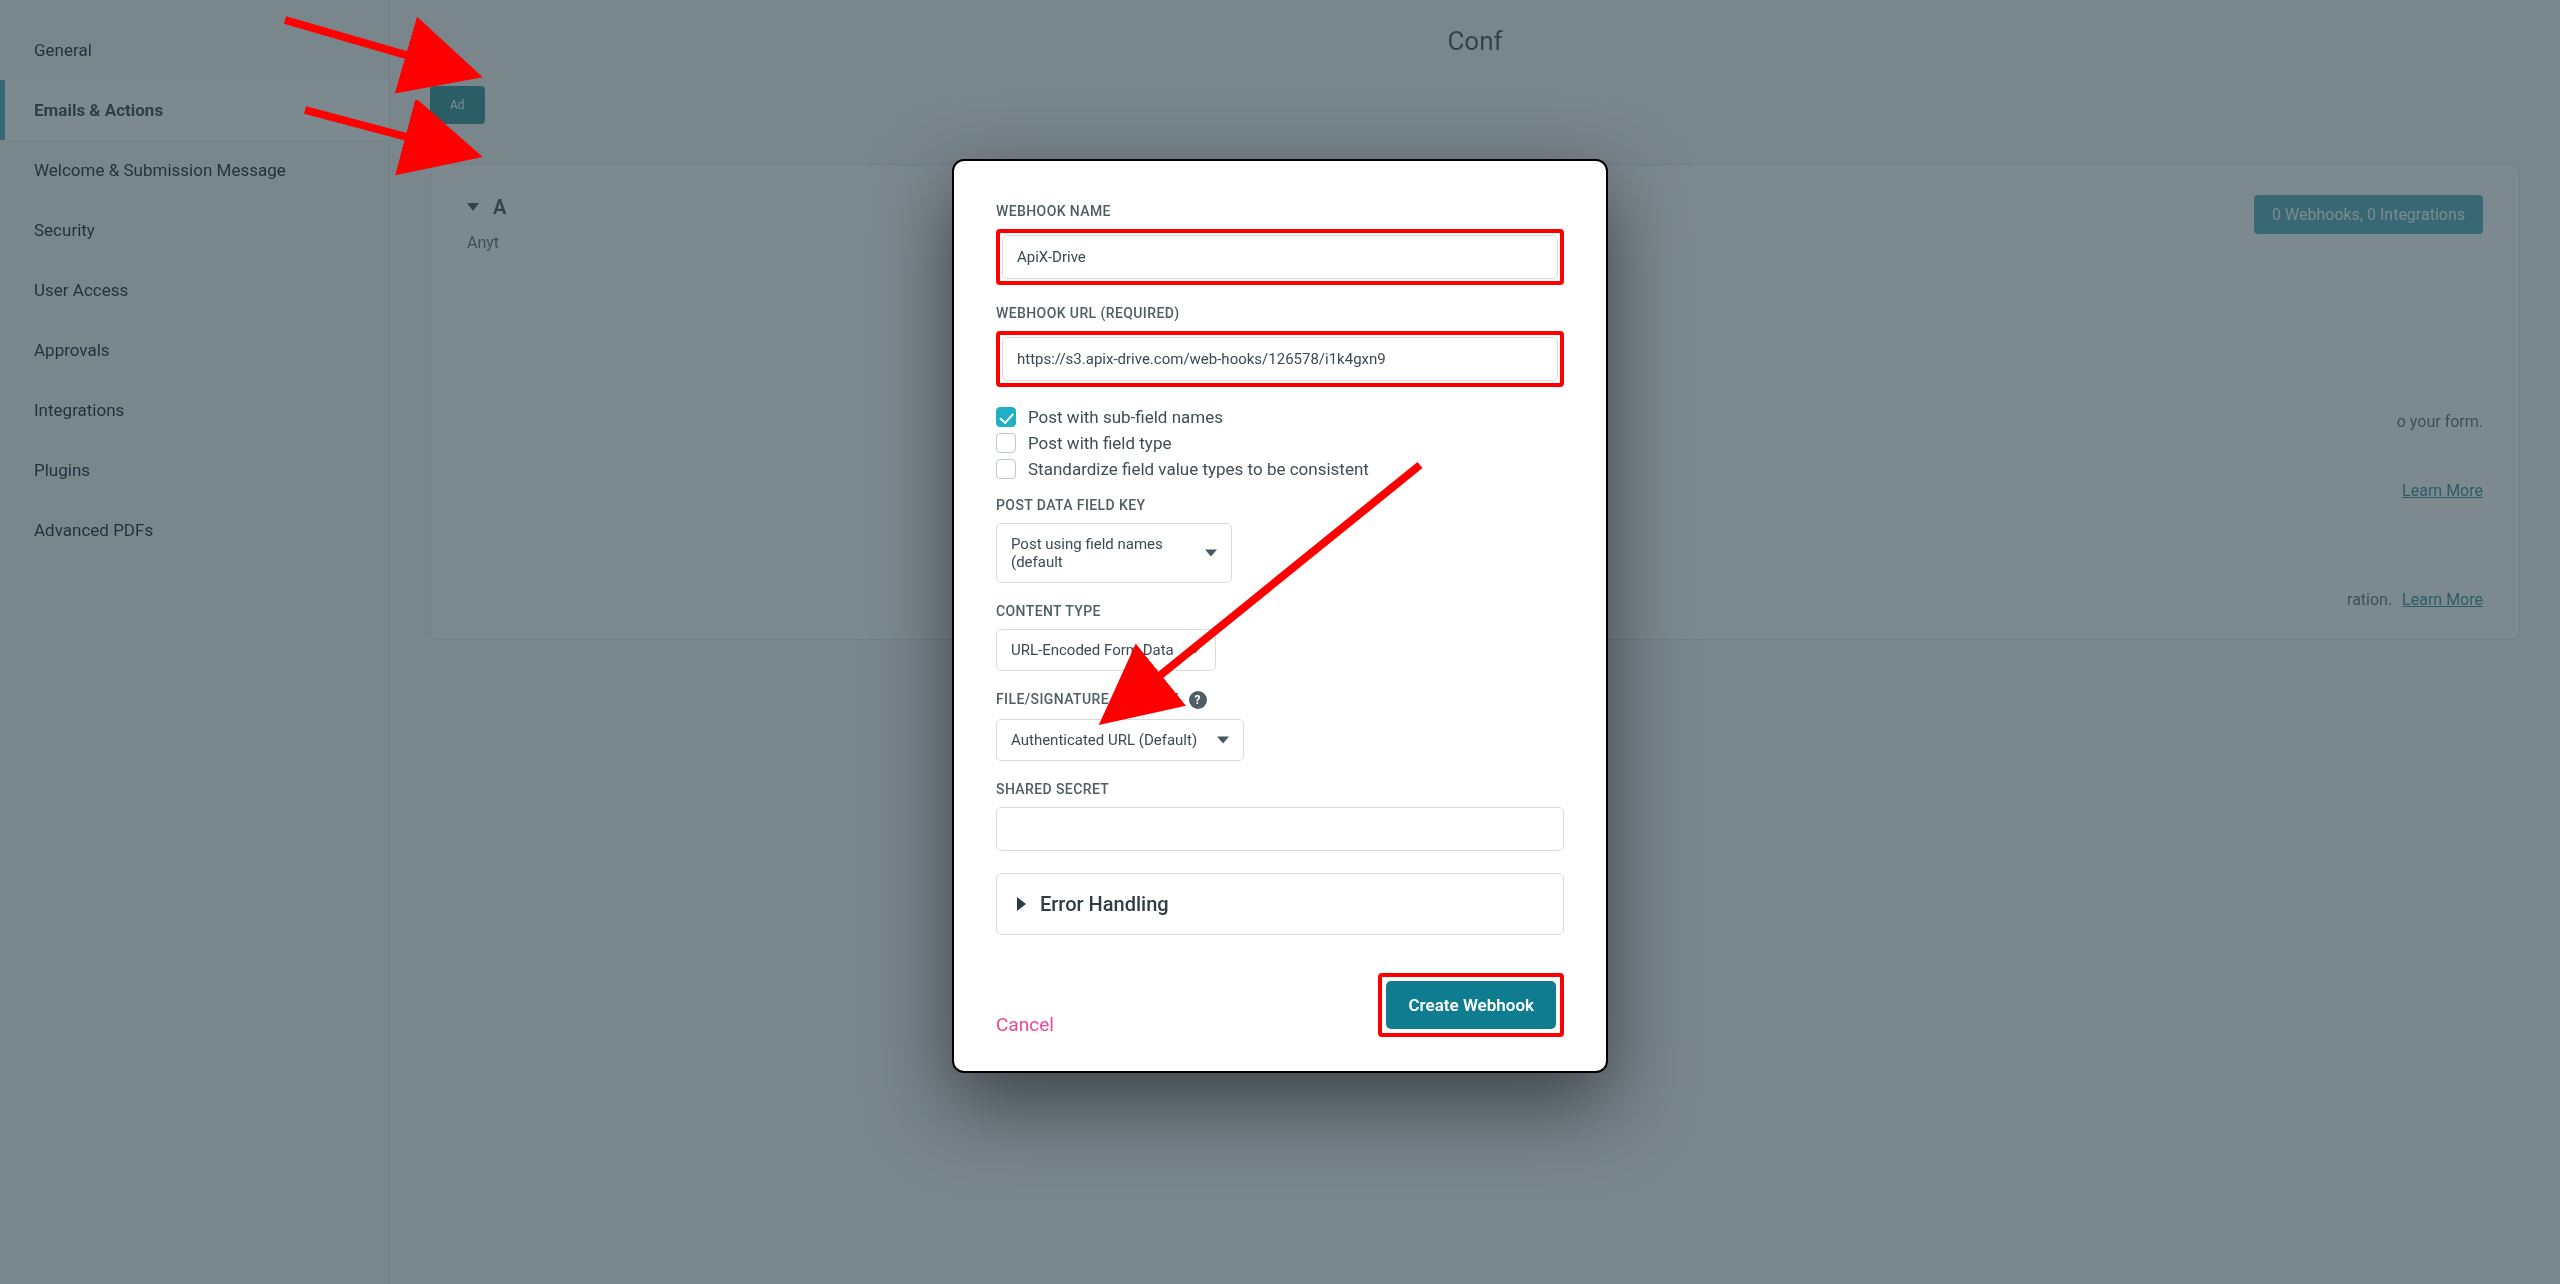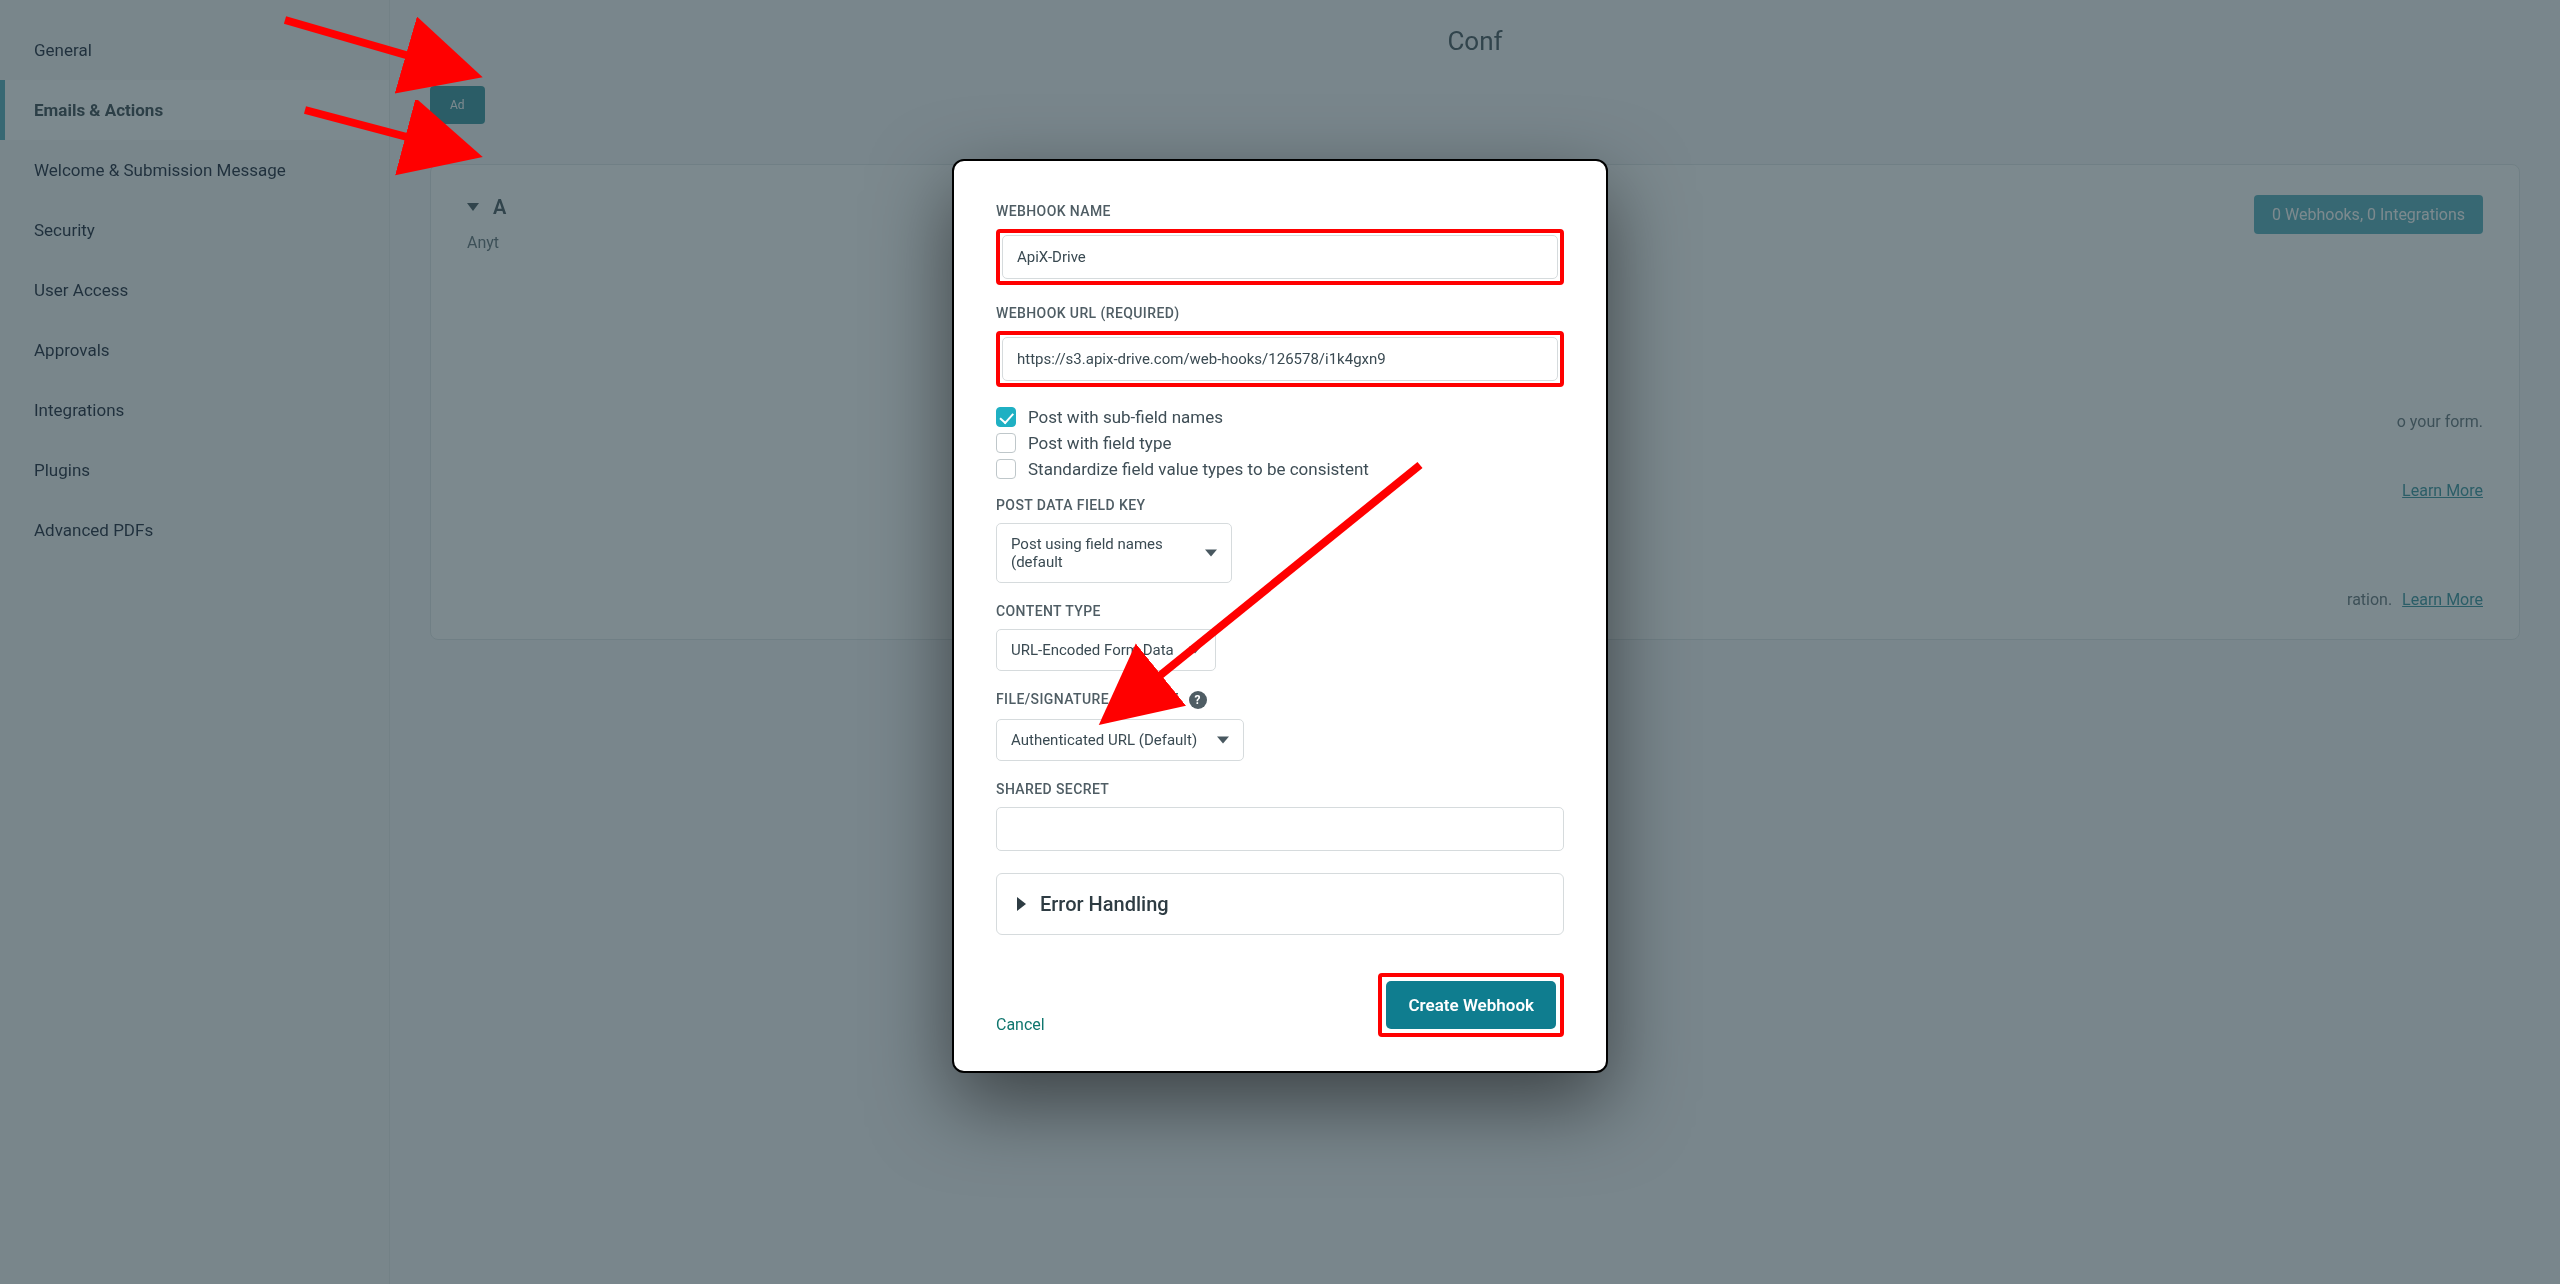--- a/index.html
+++ b/index.html
@@ -115,21 +115,21 @@
     .two-col > div { flex:1; }
     .collapse-panel {
       border:1px solid #d6dbdd; border-radius:6px;
       padding: 18px 20px;
       display:flex; align-items:center; gap:14px;
       margin-top: 22px;
     }
     .caret-r { width:0;height:0;border-top:7px solid transparent;border-bottom:7px solid transparent;border-left:9px solid #2e3c43;}
     .collapse-title { font-size:20px; color:#2e3c43; font-weight:500;}
     .modal-footer { display:flex; justify-content:space-between; align-items:center; margin-top: 38px;}
-    .btn-cancel { font-size:16px; color:#0f766e; cursor:pointer;margin-top:39px; }
+    .btn-cancel { font-size:19px; color:#ec4899; cursor:pointer;margin-top:39px; }
     .btn-primary {
       background:#0f7d8f; color:#fff; padding:14px 22px; font-size:17px; font-weight:600; border:none; border-radius:5px; cursor:pointer;
     }
     .btn-primary-wrap { border:4px solid #ff0000; padding:4px; border-radius:4px;}
 
     
     .arrow-svg { position:absolute; pointer-events:none; }
   </style>
 </head>
 <body>

